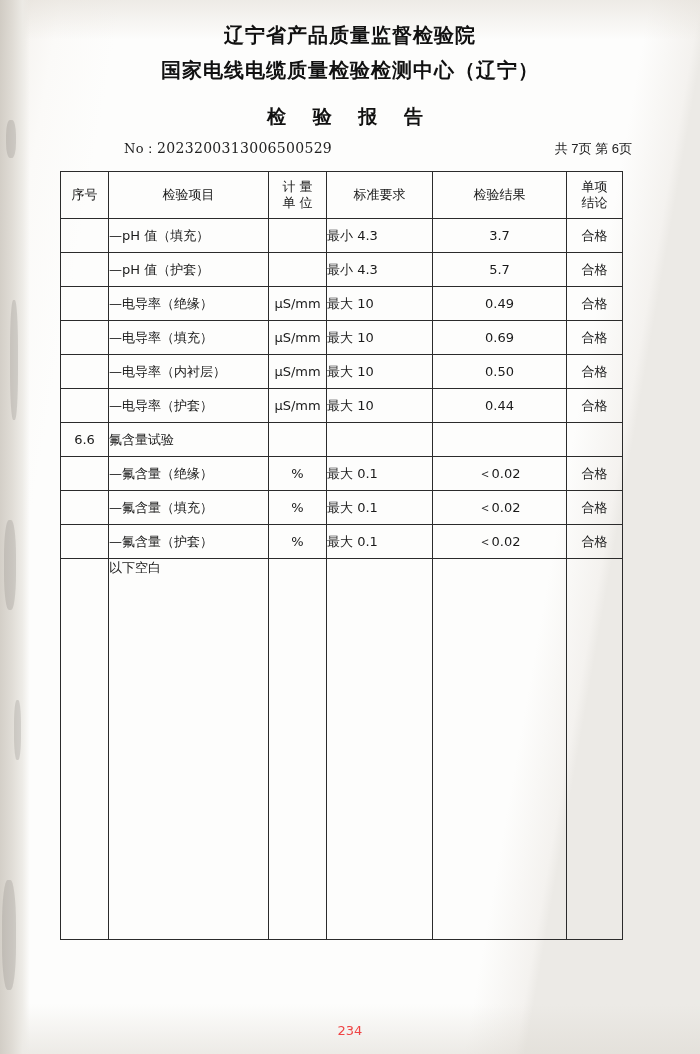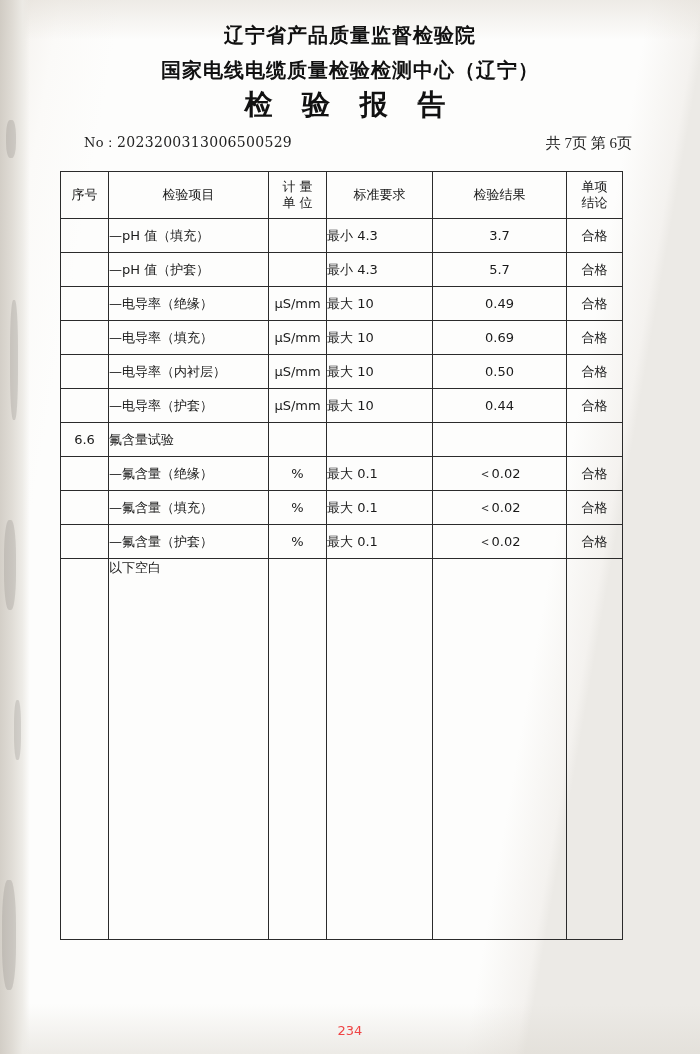--- a/index.html
+++ b/index.html
@@ -67,49 +67,50 @@
     font-family: "DejaVu Sans", "Liberation Sans", sans-serif;
     font-weight: bold;
     font-size: 20px;
     letter-spacing: 1px;
     margin-top: 8px;
     color: #111;
   }
   .doc-title {
     font-family: "DejaVu Sans", "Liberation Sans", sans-serif;
     font-weight: bold;
-    font-size: 28px;
+    font-size: 19px;
     letter-spacing: 10px;
-    margin-top: 2px;
+    margin-top: 20px;
     color: #111;
   }
   .meta-row {
     position: relative;
     margin-top: 10px;
     height: 20px;
     padding: 0 0 0 0;
   }
   .meta-no {
     position: absolute;
     left: 84px;
     top: 0;
     font-size: 14px;
     font-family: "DejaVu Serif", serif;
     letter-spacing: 0.3px;
     color: #222;
   }
   .meta-no .no-label {
     font-size: 13px;
+    margin-left: 40px;
   }
   .meta-pages {
     position: absolute;
     right: 68px;
     top: 0;
-    font-size: 15px;
-    font-family: Liberation Serif, serif;
+    font-size: 13px;
+    font-family: Liberation Sans, sans-serif;
     color: #222;
   }
   table.report {
     position: absolute;
     left: 60px;
     top: 135px;
     width: 562px;
     border-collapse: collapse;
     table-layout: fixed;
     margin-top: 36px;

